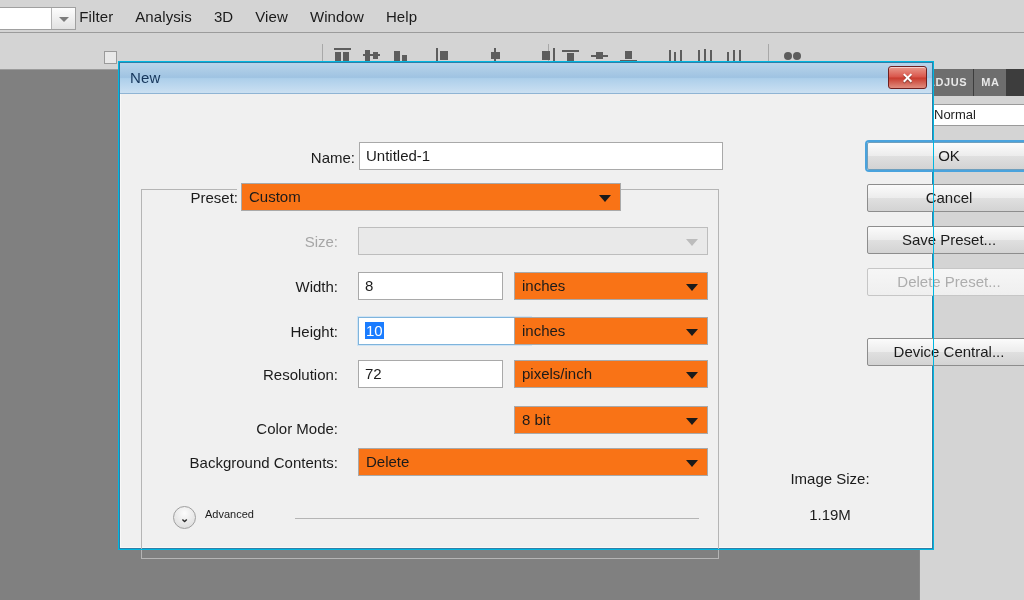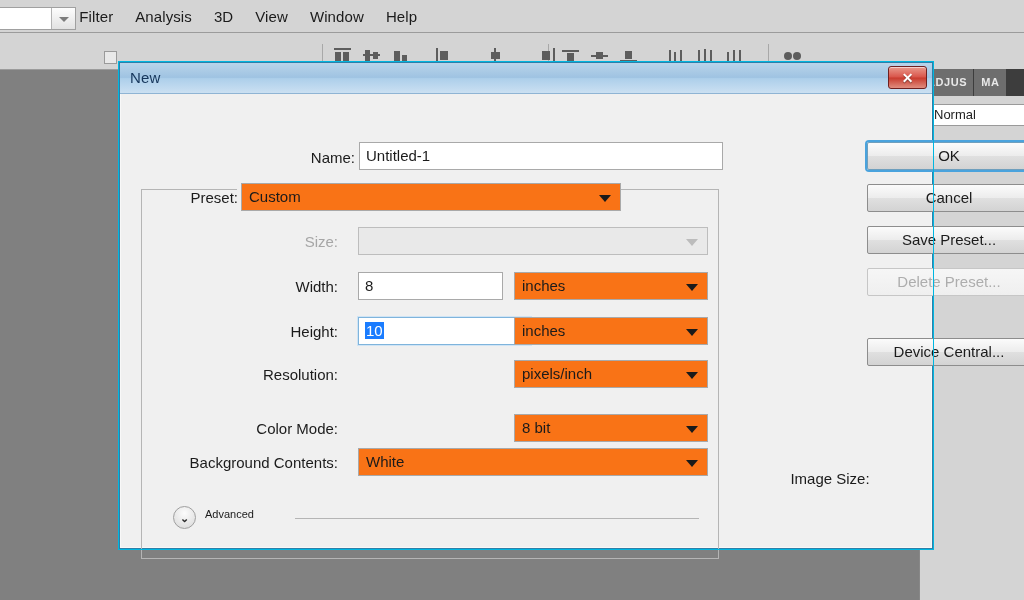--- a/index.html
+++ b/index.html
@@ -567,51 +567,55 @@
       <div class="lbl" style="left:152px; top:229px; width:66px;">Height:</div>
       <div class="tfield focused" style="left:238px; top:223px; width:173px;">
         <span class="sel-text">10</span>
       </div>
       <div class="combo" style="left:394px; top:223px; width:194px;">
         <span>inches</span>
         <span class="ar"></span>
       </div>
 
       <div class="lbl" style="left:122px; top:272px; width:96px;text-align:right;">Resolution:</div>
+      <div class="tfield" style="left:238px; top:266px; width:145px;">
+        <span>72</span>
+      </div>
       <div class="combo" style="left:394px; top:266px; width:194px;">
         <span>pixels/inch</span>
         <span class="ar"></span>
       </div>
 
       <div class="lbl" style="left:113px; top:326px; width:105px;">Color Mode:</div>
-      <div class="combo" style="left:394px; top:312px; width:194px;margin-top:8px;">
+      <div class="combo" style="left:394px; top:312px; width:194px;">
         <span>8 bit</span>
         <span class="ar"></span>
       </div>
 
       <div class="lbl" style="left:44px; top:360px; width:174px;">Background Contents:</div>
       <div class="combo" style="left:238px; top:354px; width:350px;">
-        <span>White</span>
+        <span>Delete</span>
         <span class="ar"></span>
       </div>
 
       <div class="adv-toggle" style="left:53px; top:412px;">
         <span class="adv-chev">⌄</span>
       </div>
       <div class="adv-label" style="left:85px; top:414px;">Advanced</div>
       <div class="adv-line" style="left:175px; top:424px; width:404px;"></div>
 
       <div id="button-column">
           <div class="btn default" style="top: 48px;">OK</div>
           <div class="btn" style="top: 90px;">Cancel</div>
           <div class="btn" style="top: 132px;">Save Preset...</div>
           <div class="btn disabled" style="top: 174px;">Delete Preset...</div>
           <div class="btn" style="top: 244px;">Device Central...</div>
         </div>
 
       <div class="imgsize-label" style="left:628px; top:376px;">Image Size:</div>
+      <div class="imgsize-value" style="left:628px; top:412px;">1.19M</div>
 
     </div>
   </div>
 
   <div class="dialog-outline"></div>
 
 </div>
 
 </body></html>

